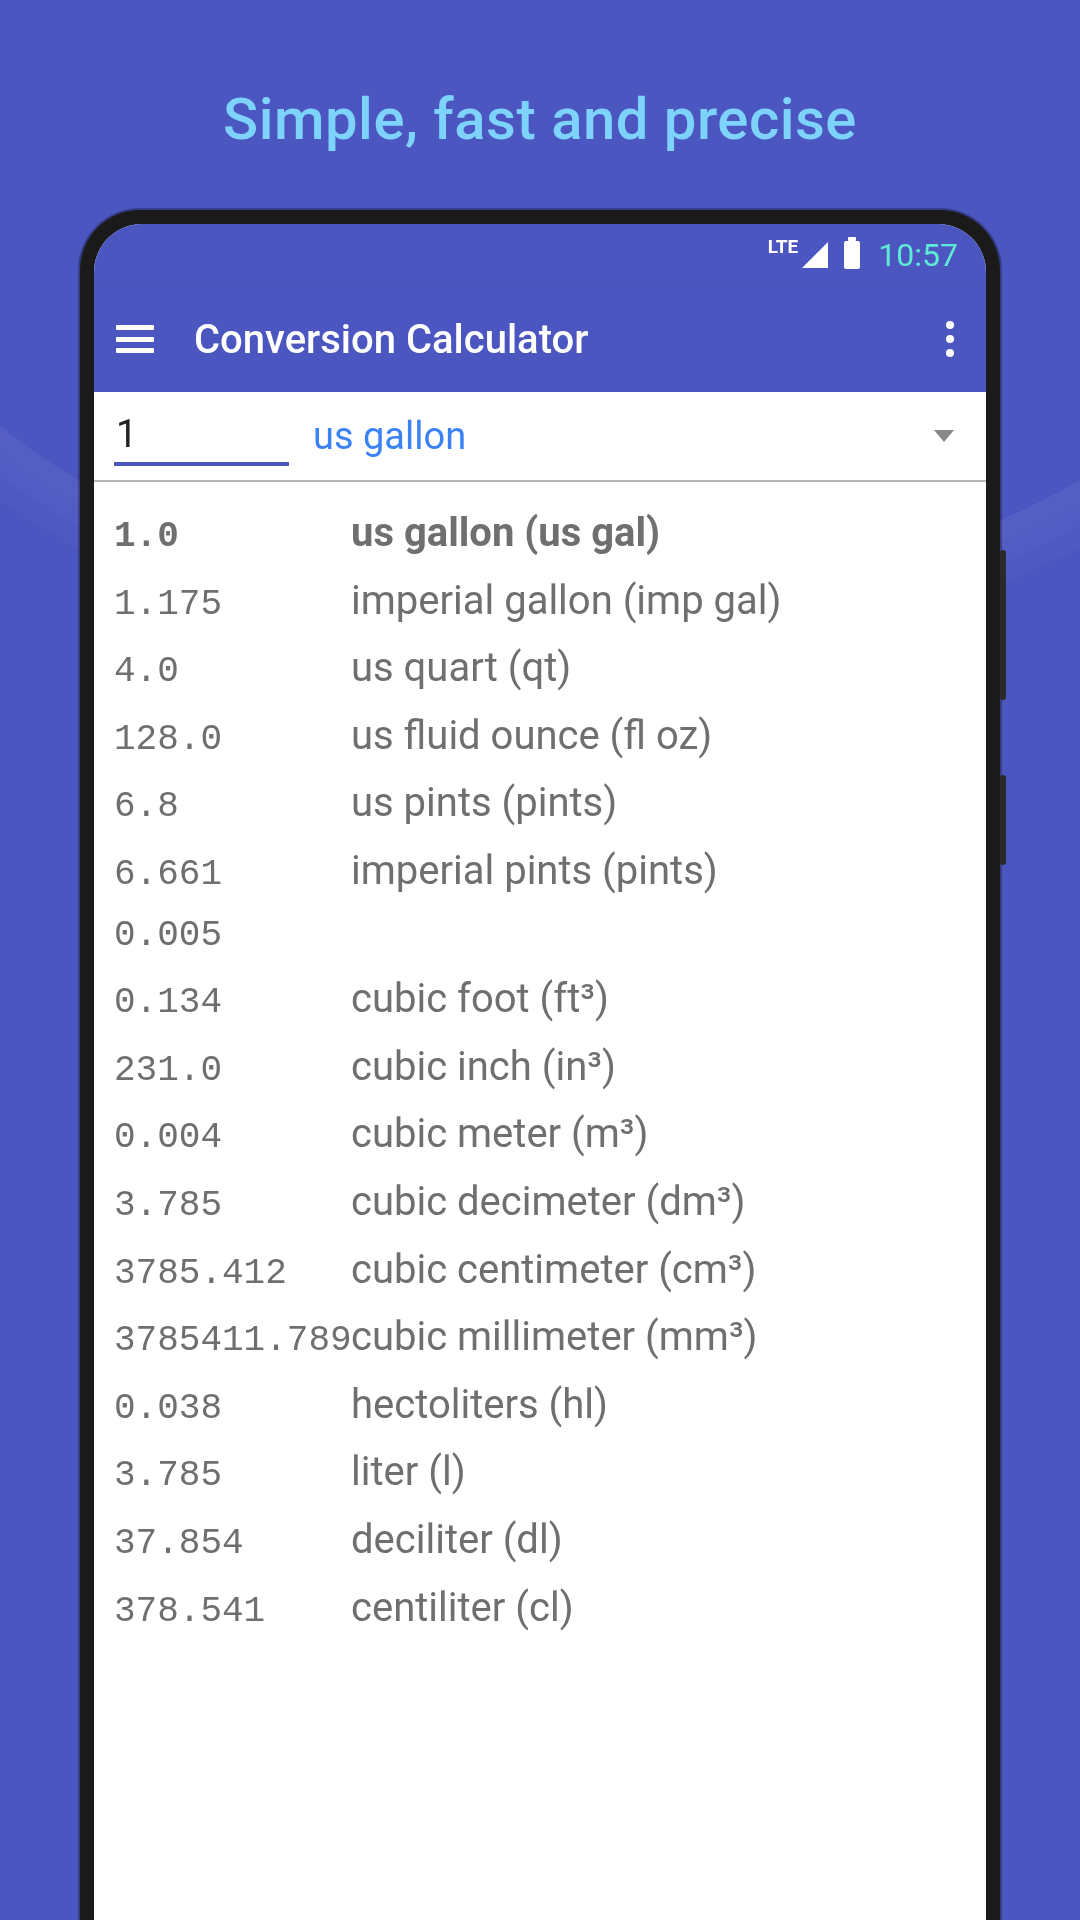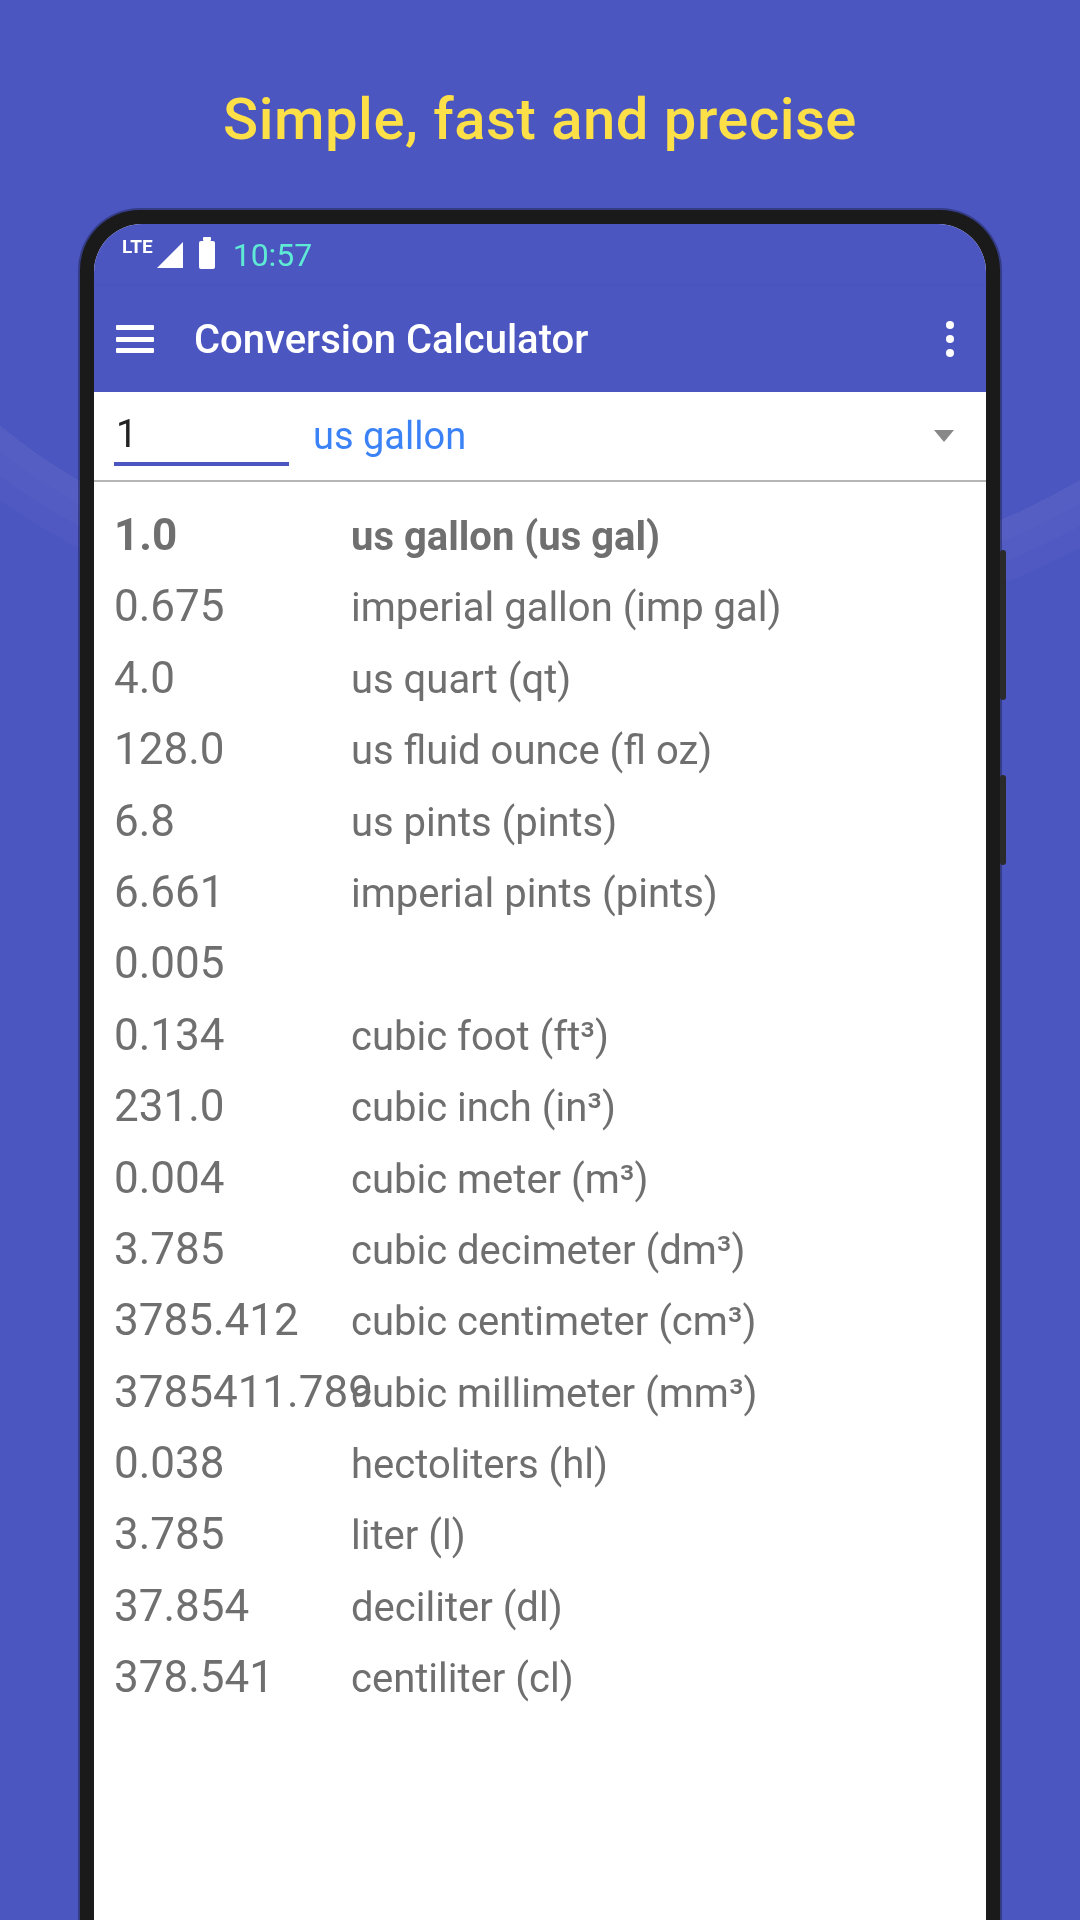--- a/index.html
+++ b/index.html
@@ -37,21 +37,21 @@
       height: 800px;
       border: 1px solid rgba(255,255,255,0.08);
       border-radius: 50%;
       box-shadow: 
         0 0 0 20px rgba(255,255,255,0.02),
         0 0 0 40px rgba(255,255,255,0.02),
         0 0 0 60px rgba(255,255,255,0.02);
     }
     
     .tagline {
-      color: #fde047;
+      color: #7dd3fc;
       font-size: 58px;
       font-weight: 500;
       text-align: center;
       padding-top: 85px;
       letter-spacing: 0.5px;
     }
     
     .phone-frame {
       position: absolute;
       top: 210px;
@@ -72,20 +72,21 @@
       border-radius: 48px;
       overflow: hidden;
       position: relative;
     }
     
     .status-bar {
       height: 62px;
       background: #4c56c0;
       display: flex;
       align-items: center;
+      justify-content: flex-end;
       padding: 0 28px;
       gap: 10px;
     }
     
     .lte-label {
       color: #ffffff;
       font-size: 19px;
       font-weight: 700;
       margin-right: -6px;
       margin-top: -18px;
@@ -222,23 +223,24 @@
     
     .result-row {
       display: flex;
       align-items: baseline;
       padding: 6px 0;
       line-height: 1.35;
     }
     
     .result-value {
       width: 237px;
-      font-size: 44px;
+      font-size: 36px;
       color: #6f6f6f;
       flex-shrink: 0;
+      font-family: Liberation Mono, monospace;
     }
     
     .result-unit {
       font-size: 40px;
       color: #6f6f6f;
     }
     
     .result-row.highlighted .result-value,
     .result-row.highlighted .result-unit {
       font-weight: 700;
@@ -304,21 +306,21 @@
         <span class="dropdown-arrow"></span>
       </div>
     </div>
 
     <div class="results-list" id="results-container">
         <div class="result-row highlighted">
           <span class="result-value">1.0</span>
           <span class="result-unit">us gallon (us gal)</span>
         </div>
         <div class="result-row">
-          <span class="result-value">0.675</span>
+          <span class="result-value">1.175</span>
           <span class="result-unit">imperial gallon (imp gal)</span>
         </div>
         <div class="result-row">
           <span class="result-value">4.0</span>
           <span class="result-unit">us quart (qt)</span>
         </div>
         <div class="result-row">
           <span class="result-value">128.0</span>
           <span class="result-unit">us fluid ounce (fl oz)</span>
         </div>

